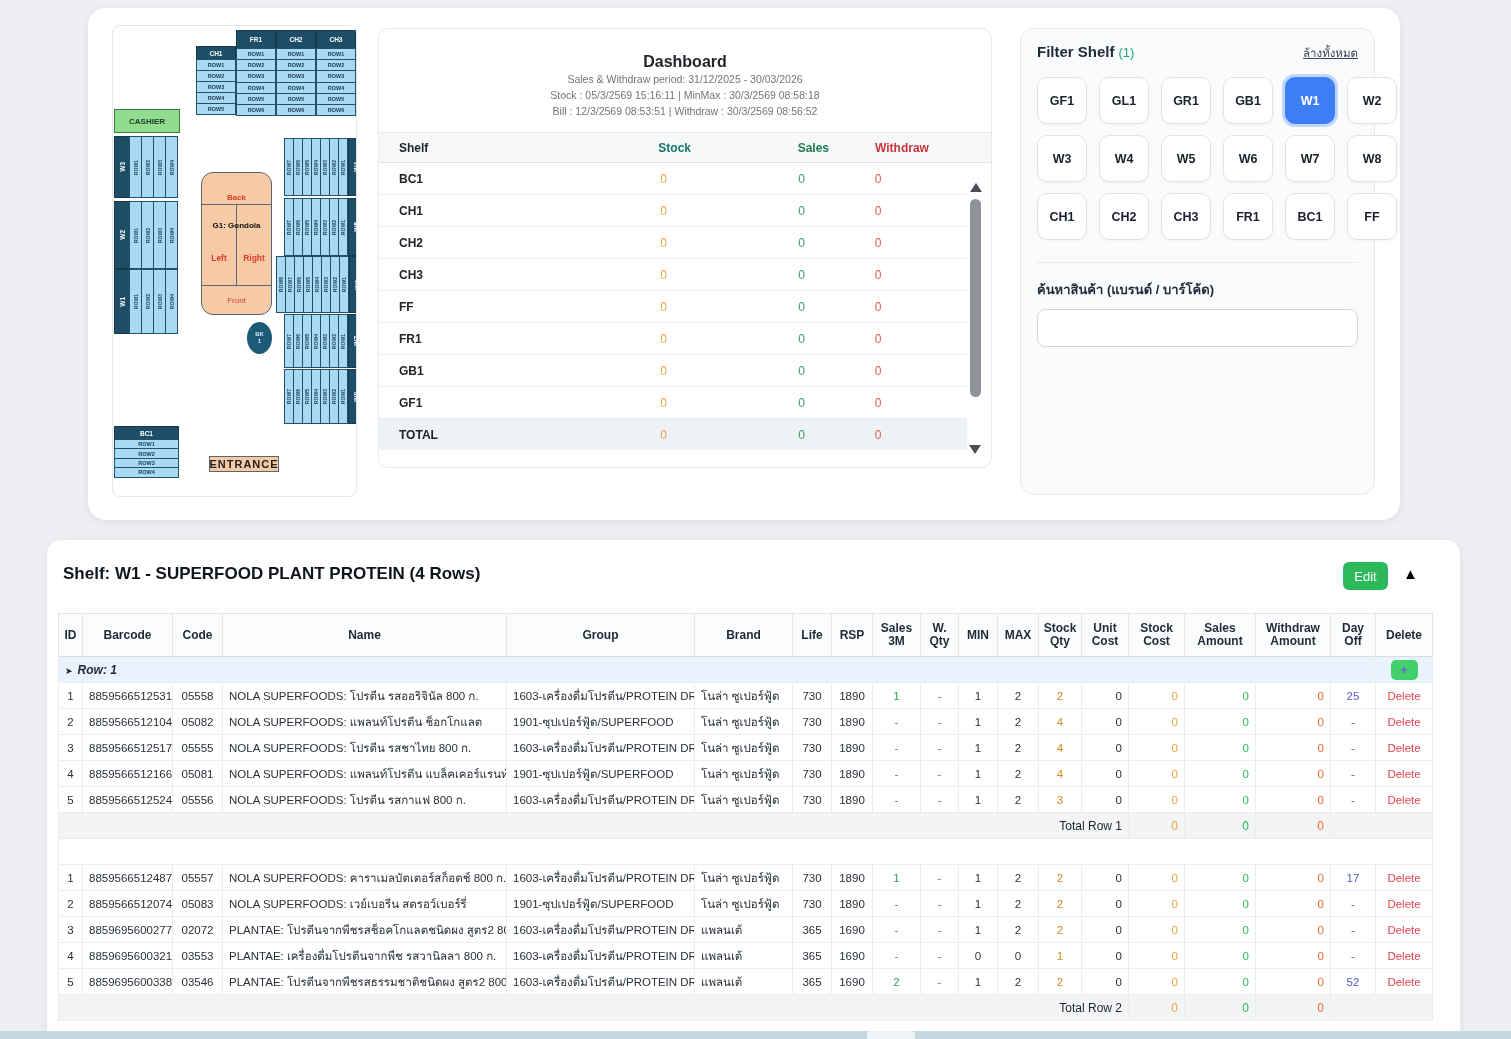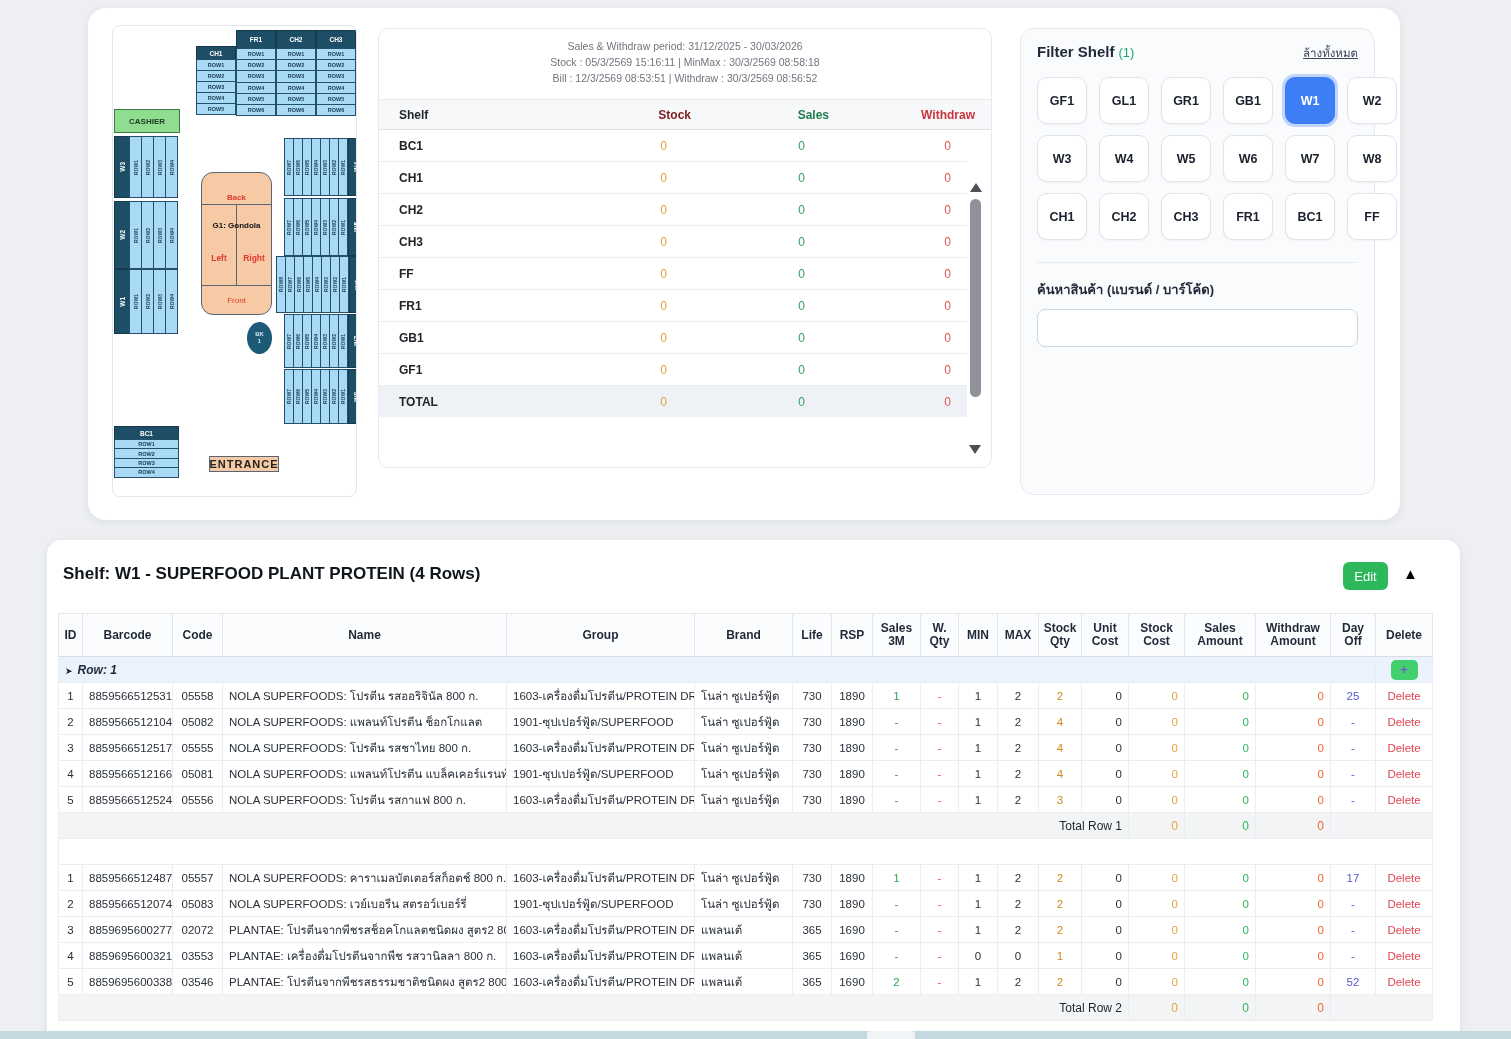--- a/index.html
+++ b/index.html
@@ -44,23 +44,23 @@
   
   #dash-card{position:absolute;left:290px;top:20px;width:612px;height:438px;border:1px solid #e7eaee;border-radius:10px;background:#fff;}
   .dash-title{margin-top:24px;text-align:center;font-size:16px;font-weight:bold;color:#21252a;}
   .dash-sub{text-align:center;font-size:10.5px;color:#71757d;line-height:16px;}
   .dash-sub:first-of-type{margin-top:9px;}
   .dash-head{margin-top:13px;display:flex;align-items:center;height:29px;background:#f7f8fa;
     border-top:1px solid #e7eaee;border-bottom:1px solid #dee2e6;font-size:12px;font-weight:bold;}
   .dc-shelf{flex:1;padding-left:20px;}
   .dc-stock{width:128px;text-align:right;}
   .dc-sales{width:138px;text-align:right;}
-  .dc-wd{width:146px;text-align:right;padding-right:16px;}
+  .dc-wd{width:146px;text-align:center;padding-right:16px;}
   .dash-head .dc-shelf{color:#212529;}
-  .dash-head .dc-stock{color:#7f1d1d;}
+  .dash-head .dc-stock{color:#0f766e;}
   .dash-head .dc-sales{color:#1d7d4f;}
   .dash-head .dc-wd{color:#c7353f;}
   #dash-rows{margin-right:24px;}
   .drow{display:flex;align-items:center;height:31px;border-bottom:1px solid #ebedf0;font-size:12px;}
   .drow .dc-shelf{font-weight:600;color:#212529;}
   .drow .dc-stock{color:#e0a042;}
   .drow .dc-sales{color:#35a45f;}
   .drow .dc-wd{color:#e25555;}
   .drow.total{background:#eef1f5;border-bottom:none;}
   .drow.total .dc-shelf{font-weight:bold;}
@@ -363,20 +363,21 @@
             <span class="vtext">ROW1</span>
           </div>
           <div class="mhead-v" style="width: 15px;">
             <span class="vtext-w">W8</span>
           </div>
         </div>
       </div>
   </div>
 
   <div id="dash-card">
+    <div class="dash-title">Dashboard</div>
     <div class="dash-sub">Sales &amp; Withdraw period: 31/12/2025 - 30/03/2026</div>
     <div class="dash-sub">Stock : 05/3/2569 15:16:11 | MinMax : 30/3/2569 08:58:18</div>
     <div class="dash-sub">Bill : 12/3/2569 08:53:51 | Withdraw : 30/3/2569 08:56:52</div>
     <div class="dash-head">
       <span class="dc-shelf">Shelf</span>
       <span class="dc-stock">Stock</span>
       <span class="dc-sales">Sales</span>
       <span class="dc-wd">Withdraw</span>
     </div>
     <div id="dash-rows">

